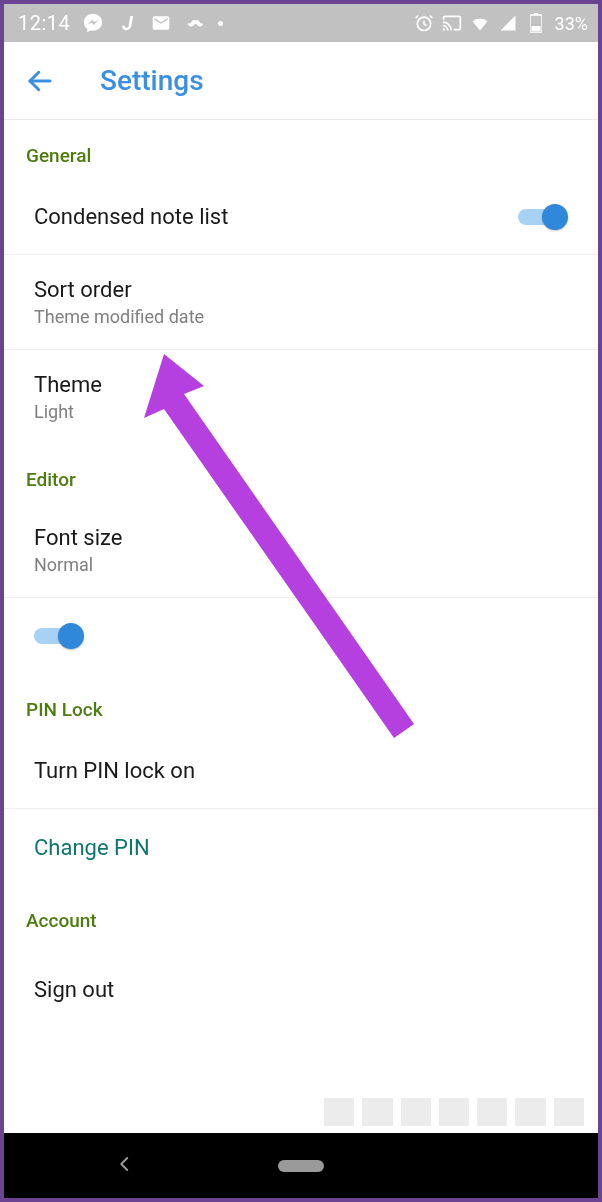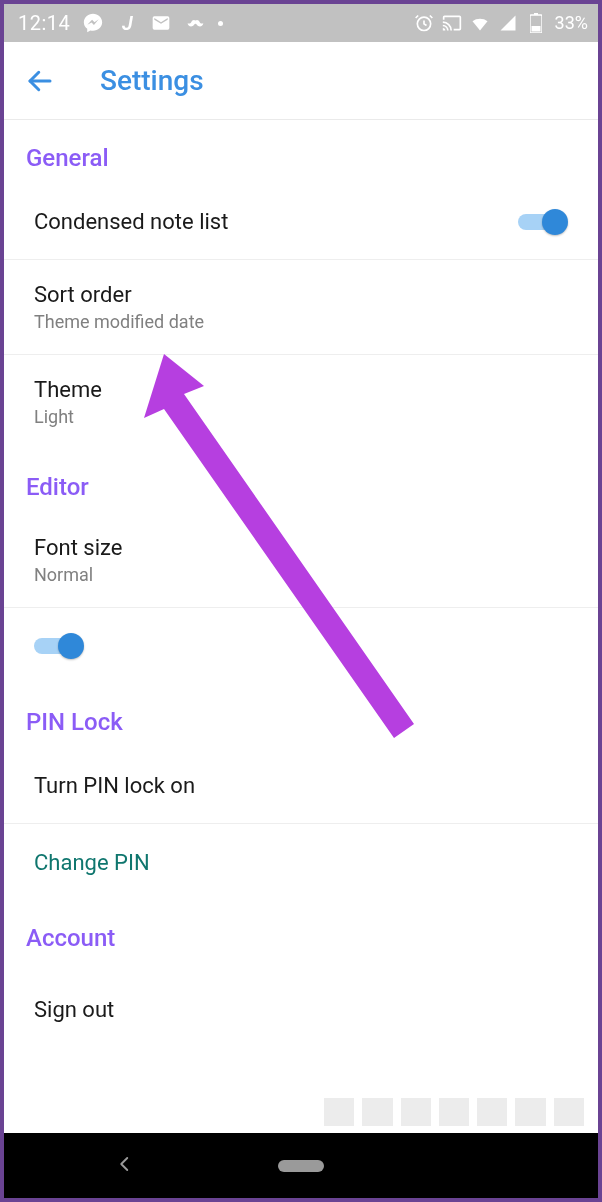--- a/index.html
+++ b/index.html
@@ -24,39 +24,39 @@
     color: #fff;
     display: flex;
     align-items: center;
     padding: 0 10px 0 14px;
     font-size: 18px;
     font-weight: 400;
   }
   .status-left { display: flex; align-items: center; gap: 12px; }
   .status-left .time { font-size: 20px; letter-spacing: 0.5px; }
   .status-icon { display: inline-flex; width: 22px; height: 22px; align-items:center; justify-content:center; }
-  .status-right { margin-left: auto; display: flex; align-items: flex-start; gap: 6px; font-size: 18px; }
+  .status-right { margin-left: auto; display: flex; align-items: center; gap: 6px; font-size: 18px; }
   .status-right .pct { margin-left: 2px; }
   .dot { width:5px; height:5px; background:#fff; border-radius:50%; }
 
   .app-bar {
     height: 78px;
     display: flex;
     align-items: center;
     padding: 0 18px;
     gap: 42px;
     border-bottom: 1px solid #eaeaea;
   }
   .back-btn { width: 36px; height: 36px; display:flex; align-items:center; justify-content:center; cursor:pointer; }
   .app-title { color:#3b8fe2; font-size:28px; font-weight:500; }
 
   .content { flex: 1 1 auto; overflow: hidden; background:#fff; }
   .section-header {
-    color:#8b5cf6;
-    font-size:24px;
+    color:#4d7c0f;
+    font-size:19px;
     font-weight:500;
     padding: 24px 22px 12px;
   }
   .row {
     display:flex;
     align-items:center;
     padding: 22px 30px;
     border-bottom: 1px solid #eeeeee;
     min-height: 76px;
   }

